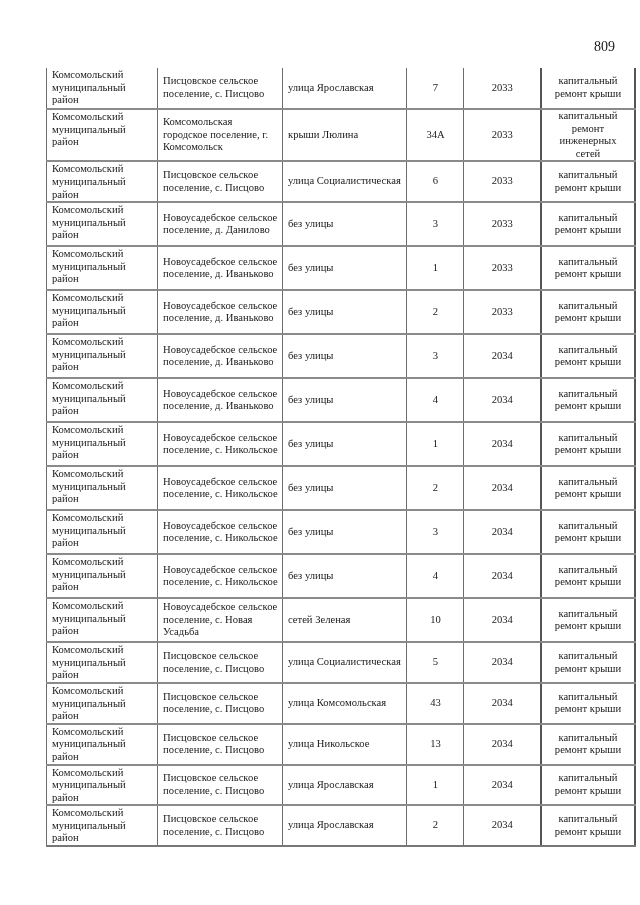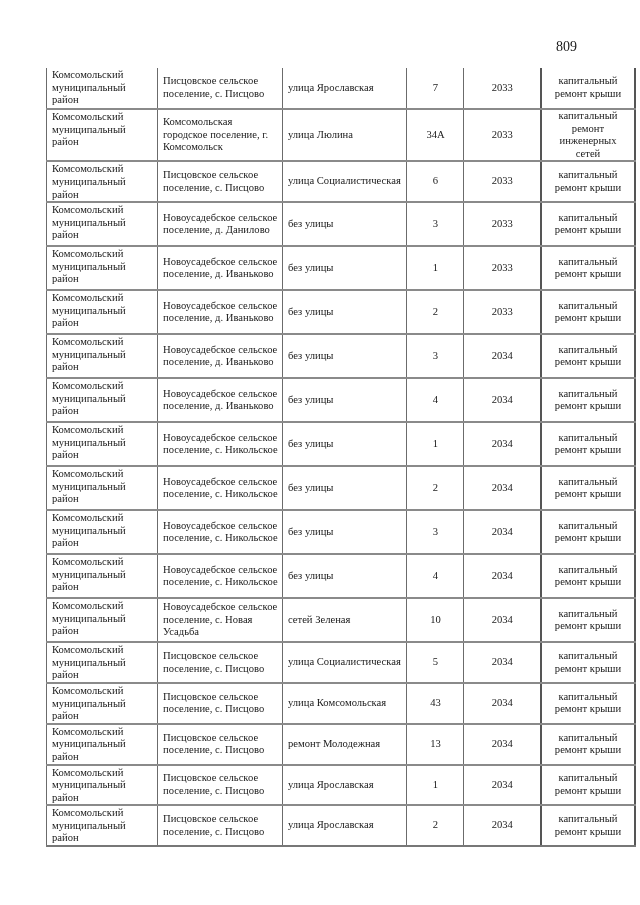--- a/index.html
+++ b/index.html
@@ -2,21 +2,21 @@
 <html><head>
   <meta charset="utf-8">
   <style>
     html, body { margin: 0; padding: 0; background: #ffffff; }
     body {
       width: 640px; height: 905px; position: relative; overflow: hidden;
       font-family: "Liberation Serif", "DejaVu Serif", serif;
       color: #1a1a1a;
     }
     .page-number {
-      position: absolute; left: 556px; top: 38px;
+      position: absolute; left: 594px; top: 38px;
       font-size: 14px; line-height: 18px;
     }
     table.registry {
       position: absolute; left: 46px; top: 68px;
       width: 588px;
       border-collapse: collapse;
       table-layout: fixed;
       font-size: 10.6px;
       line-height: 12.6px;
     }
@@ -58,21 +58,21 @@
         <td class="c-district">Комсомольский муниципальный район</td>
         <td class="c-settlement">Писцовское сельское поселение, с. Писцово</td>
         <td class="c-street">улица Ярославская</td>
         <td class="c-house">7</td>
         <td class="c-year">2033</td>
         <td class="c-work">капитальный ремонт крыши</td>
       </tr>
       <tr style="height: 50px;">
         <td class="c-district">Комсомольский муниципальный район</td>
         <td class="c-settlement">Комсомольская городское поселение, г. Комсомольск</td>
-        <td class="c-street">улица Люлина</td>
+        <td class="c-street">крыши Люлина</td>
         <td class="c-house">34А</td>
         <td class="c-year">2033</td>
         <td class="c-work">капитальный ремонт инженерных сетей</td>
       </tr>
       <tr style="height: 40px;">
         <td class="c-district">Комсомольский муниципальный район</td>
         <td class="c-settlement">Писцовское сельское поселение, с. Писцово</td>
         <td class="c-street">улица Социалистическая</td>
         <td class="c-house">6</td>
         <td class="c-year">2033</td>
@@ -170,21 +170,21 @@
         <td class="c-district">Комсомольский муниципальный район</td>
         <td class="c-settlement">Писцовское сельское поселение, с. Писцово</td>
         <td class="c-street">улица Комсомольская</td>
         <td class="c-house">43</td>
         <td class="c-year">2034</td>
         <td class="c-work">капитальный ремонт крыши</td>
       </tr>
       <tr style="height: 39px;">
         <td class="c-district">Комсомольский муниципальный район</td>
         <td class="c-settlement">Писцовское сельское поселение, с. Писцово</td>
-        <td class="c-street">ремонт Молодежная</td>
+        <td class="c-street">улица Никольское</td>
         <td class="c-house">13</td>
         <td class="c-year">2034</td>
         <td class="c-work">капитальный ремонт крыши</td>
       </tr>
       <tr style="height: 39px;">
         <td class="c-district">Комсомольский муниципальный район</td>
         <td class="c-settlement">Писцовское сельское поселение, с. Писцово</td>
         <td class="c-street">улица Ярославская</td>
         <td class="c-house">1</td>
         <td class="c-year">2034</td>

